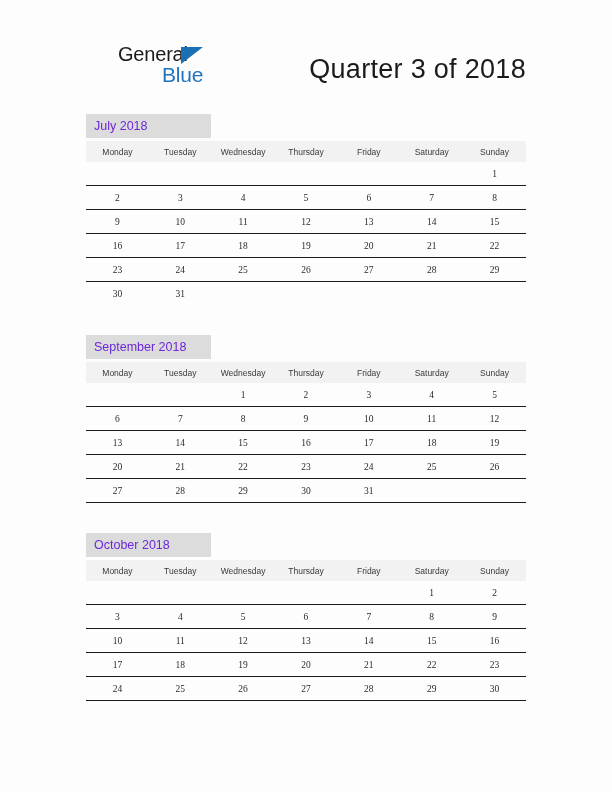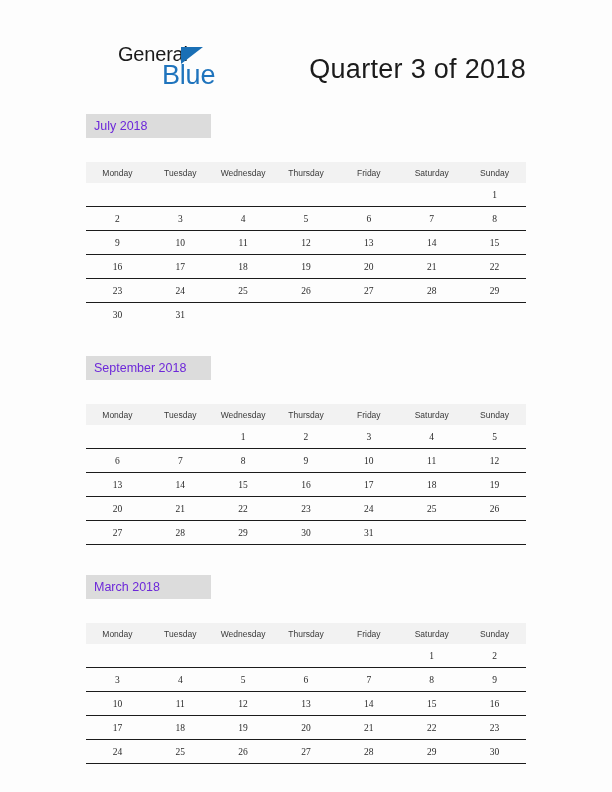--- a/index.html
+++ b/index.html
@@ -55,21 +55,21 @@
     top: 3px;
     width: 0;
     height: 0;
     border-top: 17px solid #1a6fb5;
     border-right: 22px solid transparent;
   }
   .logo-blue {
     position: absolute;
     left: 44px;
     top: 20px;
-    font-size: 27px;
+    font-size: 21px;
     letter-spacing: -0.2px;
     color: #1f74bd;
     font-family: "Liberation Sans", sans-serif;
     line-height: 22px;
   }
 
   .quarter-title {
     position: absolute;
     right: 86px;
     top: 54px;
@@ -105,21 +105,21 @@
     font-size: 12.5px;
     padding-left: 8px;
     font-family: "Liberation Sans", sans-serif;
     white-space: nowrap;
     overflow: hidden;
   }
 
   table.cal {
     width: 440px;
     border-collapse: collapse;
-    margin-top: 24px;
+    margin-top: 3px;
     table-layout: fixed;
   }
 
   table.cal th {
     background: #f2f2f2;
     color: #3a3a3a;
     font-size: 8.5px;
     font-weight: normal;
     height: 19px;
     text-align: center;
@@ -286,21 +286,21 @@
               <td>29</td>
               <td>30</td>
               <td>31</td>
               <td></td>
               <td></td>
             </tr>
           </tbody>
         </table>
       </div>
       <div class="month-block">
-        <div class="month-title">March 2018</div>
+        <div class="month-title">October 2018</div>
         <table class="cal">
           <thead>
             <tr>
               <th>Monday</th>
               <th>Tuesday</th>
               <th>Wednesday</th>
               <th>Thursday</th>
               <th>Friday</th>
               <th>Saturday</th>
               <th>Sunday</th>

